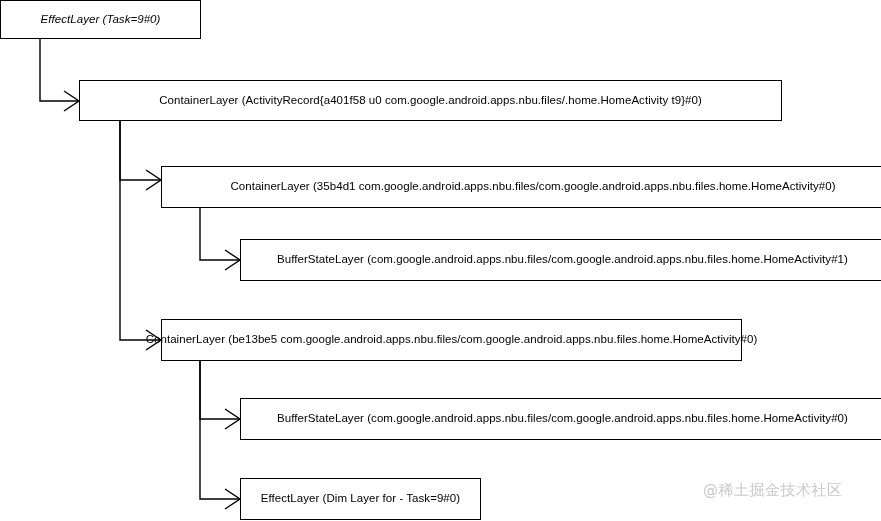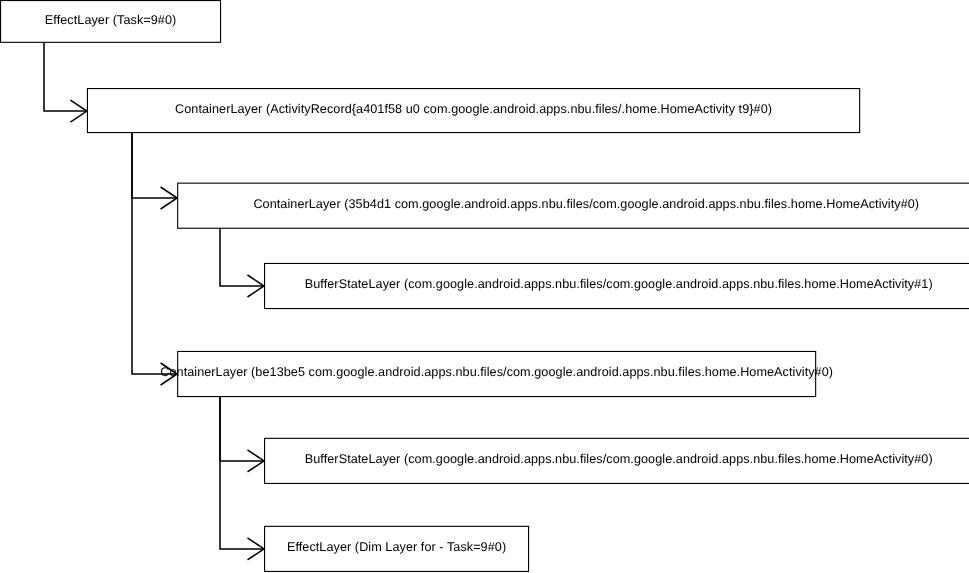--- a/index.html
+++ b/index.html
@@ -74,21 +74,21 @@
       <g>
         <path d="M 200 361 L 200 419 L 239 419" fill="none" stroke="#000000" stroke-width="1.4"></path>
         <path d="M 225 409 L 240 419 L 225 429" fill="none" stroke="#000000" stroke-width="1.4" stroke-linecap="butt" stroke-linejoin="miter"></path>
       </g>
       <g>
         <path d="M 200 361 L 200 499 L 239 499" fill="none" stroke="#000000" stroke-width="1.4"></path>
         <path d="M 225 489 L 240 499 L 225 509" fill="none" stroke="#000000" stroke-width="1.4" stroke-linecap="butt" stroke-linejoin="miter"></path>
       </g>
     </svg>
   <div id="nodes">
-      <div class="node" style="left: 0px; top: 0px; width: 201px; height: 39px;">
+      <div class="node" style="left: 0px; top: 0px; width: 201px; height: 39px; font-style: italic;">
         <span>EffectLayer (Task=9#0)</span>
       </div>
       <div class="node" style="left: 79px; top: 80px; width: 703px; height: 41px;">
         <span>ContainerLayer (ActivityRecord{a401f58 u0 com.google.android.apps.nbu.files/.home.HomeActivity t9}#0)</span>
       </div>
       <div class="node" style="left: 161px; top: 166px; width: 744px; height: 42px; text-align: center;">
         <span>ContainerLayer (35b4d1 com.google.android.apps.nbu.files/com.google.android.apps.nbu.files.home.HomeActivity#0)</span>
       </div>
       <div class="node" style="left: 240px; top: 239px; width: 645px; height: 42px;">
         <span>BufferStateLayer (com.google.android.apps.nbu.files/com.google.android.apps.nbu.files.home.HomeActivity#1)</span>
@@ -96,13 +96,14 @@
       <div class="node" style="left: 161px; top: 319px; width: 581px; height: 42px;">
         <span>ContainerLayer (be13be5 com.google.android.apps.nbu.files/com.google.android.apps.nbu.files.home.HomeActivity#0)</span>
       </div>
       <div class="node" style="left: 240px; top: 398px; width: 645px; height: 42px;">
         <span>BufferStateLayer (com.google.android.apps.nbu.files/com.google.android.apps.nbu.files.home.HomeActivity#0)</span>
       </div>
       <div class="node" style="left: 240px; top: 478px; width: 241px; height: 42px; text-align: center;">
         <span>EffectLayer (Dim Layer for - Task=9#0)</span>
       </div>
     </div>
+  <div class="watermark" style="left: 703px; top: 481px; color: rgb(201, 201, 201);">@稀土掘金技术社区</div>
 </div>
 
 </body></html>

